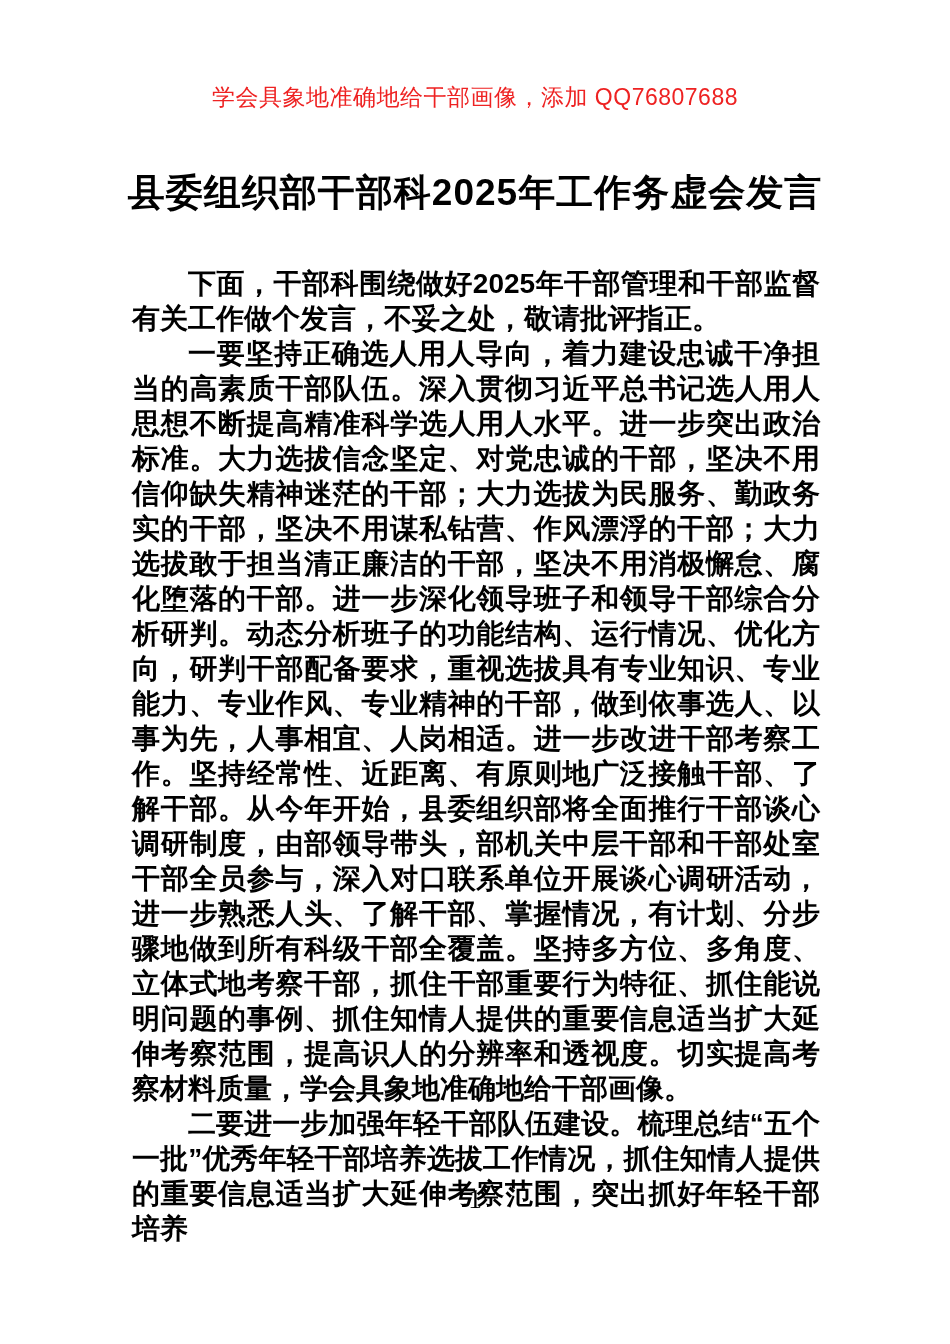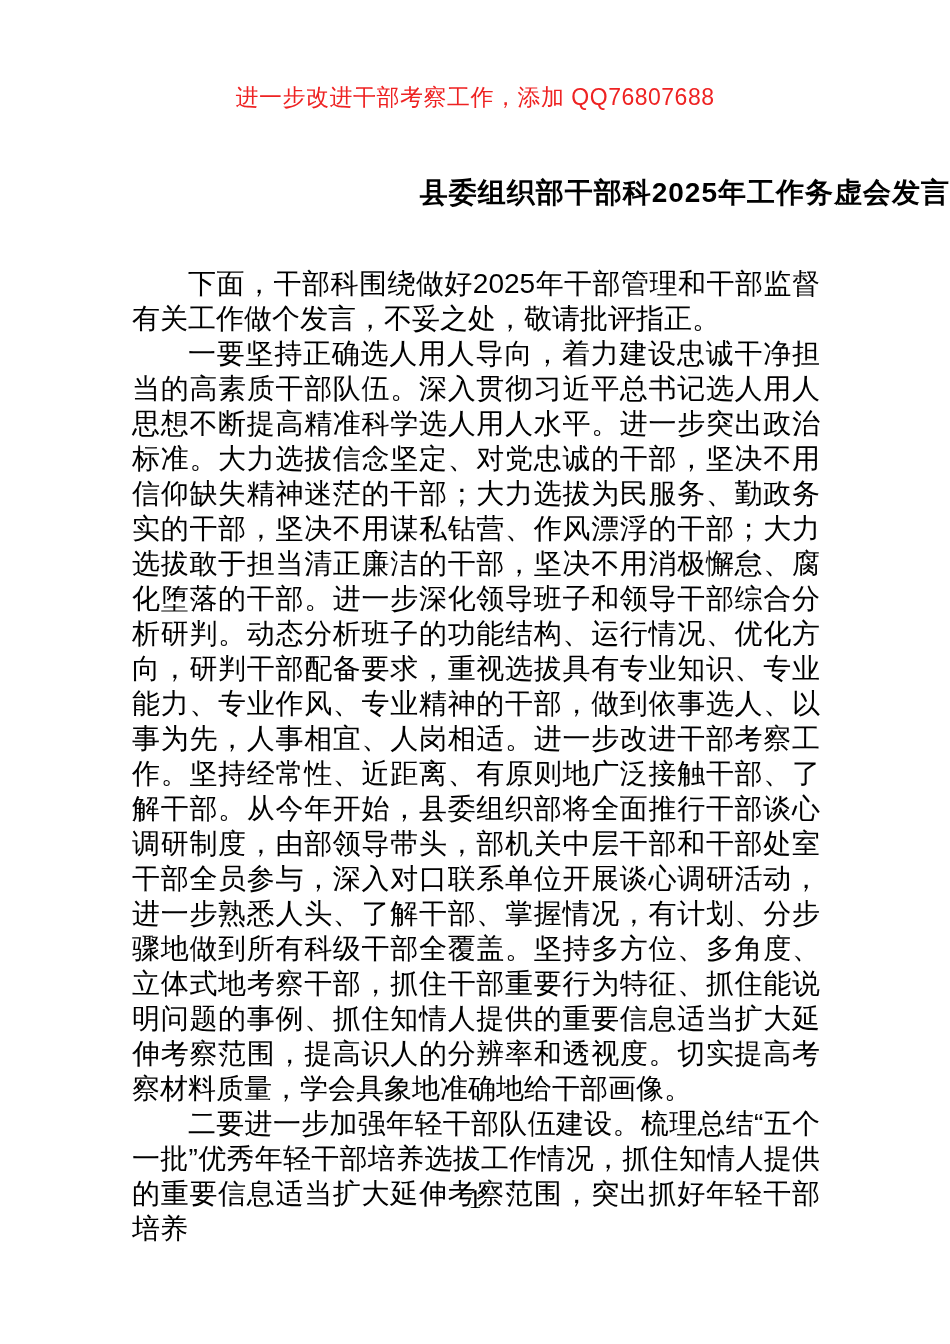--- a/index.html
+++ b/index.html
@@ -26,36 +26,37 @@
     font-weight: 400;
     color: #ee2222;
     letter-spacing: 0.5px;
   }
   .doc-title {
     position: absolute;
     top: 165px;
     left: 0;
     width: 100%;
     margin: 0;
-    text-align: right;
-    font-size: 28px;
+    text-align: center;
+    font-size: 37px;
     line-height: 56px;
     font-weight: 700;
     letter-spacing: 1px;
     color: #000000;
   }
   .doc-body {
     position: absolute;
     top: 266px;
     left: 132px;
     width: 688px;
     font-size: 28px;
     line-height: 35px;
     text-align: justify;
     color: #000000;
+    font-weight: bold;
   }
   .doc-body p {
     margin: 0;
     padding: 0;
     text-indent: 2em;
   }
   .page-number {
     position: absolute;
     top: 1184px;
     left: 0;
@@ -64,21 +65,21 @@
     font-family: "Liberation Serif", "DejaVu Serif", serif;
     font-size: 27px;
     color: #000000;
   }
 </style>
 </head>
 <body>
 
 <div class="page">
 
-  <div class="notice">进一步改进干部考察工作，添加 QQ76807688</div>
+  <div class="notice">学会具象地准确地给干部画像，添加 QQ76807688</div>
 
   <h1 class="doc-title">县委组织部干部科2025年工作务虚会发言</h1>
 
   <div class="doc-body">
     <p>下面，干部科围绕做好2025年干部管理和干部监督有关工作做个发言，不妥之处，敬请批评指正。</p>
     <p>一要坚持正确选人用人导向，着力建设忠诚干净担当的高素质干部队伍。深入贯彻习近平总书记选人用人思想不断提高精准科学选人用人水平。进一步突出政治标准。大力选拔信念坚定、对党忠诚的干部，坚决不用信仰缺失精神迷茫的干部；大力选拔为民服务、勤政务实的干部，坚决不用谋私钻营、作风漂浮的干部；大力选拔敢于担当清正廉洁的干部，坚决不用消极懈怠、腐化堕落的干部。进一步深化领导班子和领导干部综合分析研判。动态分析班子的功能结构、运行情况、优化方向，研判干部配备要求，重视选拔具有专业知识、专业能力、专业作风、专业精神的干部，做到依事选人、以事为先，人事相宜、人岗相适。进一步改进干部考察工作。坚持经常性、近距离、有原则地广泛接触干部、了解干部。从今年开始，县委组织部将全面推行干部谈心调研制度，由部领导带头，部机关中层干部和干部处室干部全员参与，深入对口联系单位开展谈心调研活动，进一步熟悉人头、了解干部、掌握情况，有计划、分步骤地做到所有科级干部全覆盖。坚持多方位、多角度、立体式地考察干部，抓住干部重要行为特征、抓住能说明问题的事例、抓住知情人提供的重要信息适当扩大延伸考察范围，提高识人的分辨率和透视度。切实提高考察材料质量，学会具象地准确地给干部画像。</p>
     <p>二要进一步加强年轻干部队伍建设。梳理总结“五个一批”优秀年轻干部培养选拔工作情况，抓住知情人提供的重要信息适当扩大延伸考察范围，突出抓好年轻干部培养</p>
   </div>
 
   <div class="page-number">1</div>

